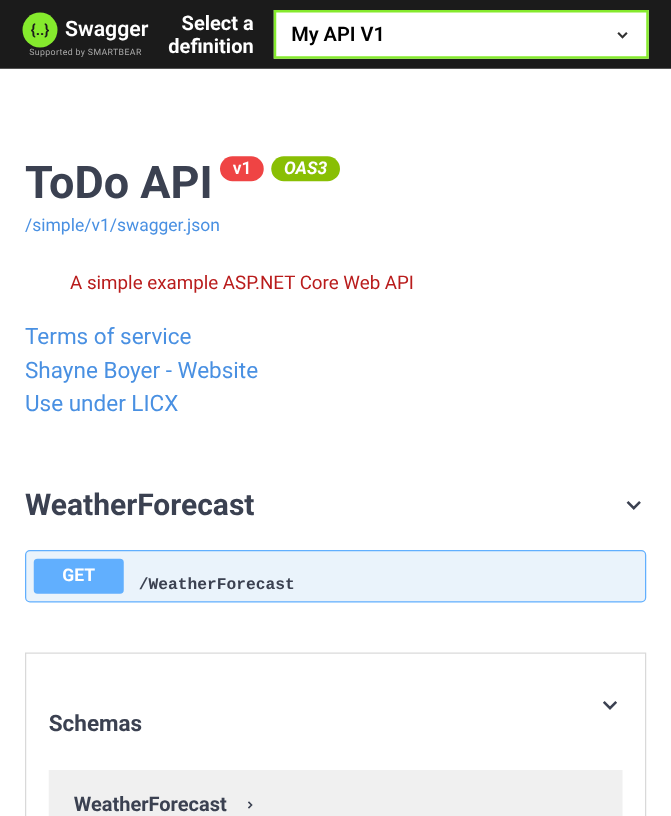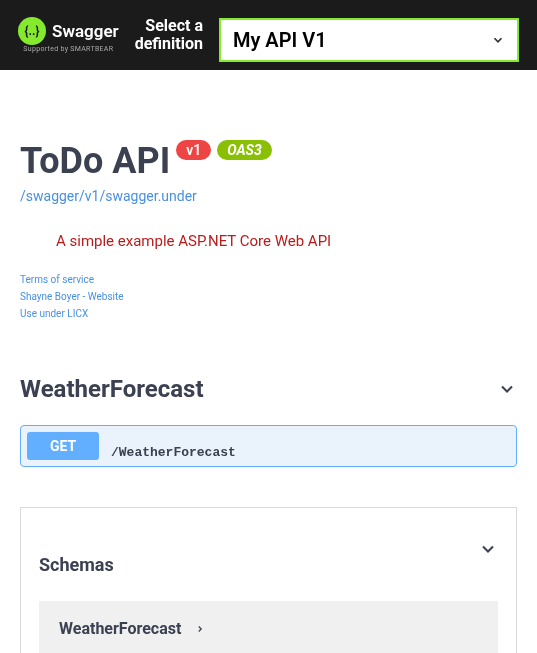--- a/index.html
+++ b/index.html
@@ -50,27 +50,26 @@
       font-weight: 700;
       font-size: 16px;
       text-align: right;
       line-height: 1.1;
     }
     .def-select {
       flex: 1;
       border: 2px solid #85ea2d;
       background: #fff;
       padding: 8px 12px;
-      font-size: 20px;
+      font-size: 16px;
       font-weight: 600;
       display: flex;
       justify-content: space-between;
       align-items: center;
       cursor: pointer;
-      margin-top: 10px;
     }
     .chevron-down {
       width: 14px;
       height: 14px;
     }
     
     .content { padding: 20px; }
     
     .api-title {
       font-size: 36px;
@@ -113,21 +112,21 @@
     }
     .links {
       margin-top: 24px;
       display: flex;
       flex-direction: column;
       gap: 6px;
     }
     .links a {
       color: #4990e2;
       text-decoration: none;
-      font-size: 10px;
+      font-size: 18px;
     }
     
     .tag-section {
       margin-top: 56px;
     }
     .tag-header {
       display: flex;
       justify-content: space-between;
       align-items: center;
       cursor: pointer;
@@ -231,21 +230,21 @@
       </svg>
   </div>
 </div>
 
 <div class="content">
   <h1 class="api-title">
     <span>ToDo API</span>
     <span class="version-badge">v1</span>
     <span class="oas-badge">OAS3</span>
   </h1>
-  <a href="#" class="swagger-link">/swagger/v1/swagger.under</a>
+  <a href="#" class="swagger-link">/simple/v1/swagger.json</a>
 
   <p class="api-desc">A simple example ASP.NET Core Web API</p>
 
   <div class="links">
     <a href="#">Terms of service</a>
     <a href="#">Shayne Boyer - Website</a>
     <a href="#">Use under LICX</a>
   </div>
 
   <div class="tag-section">

